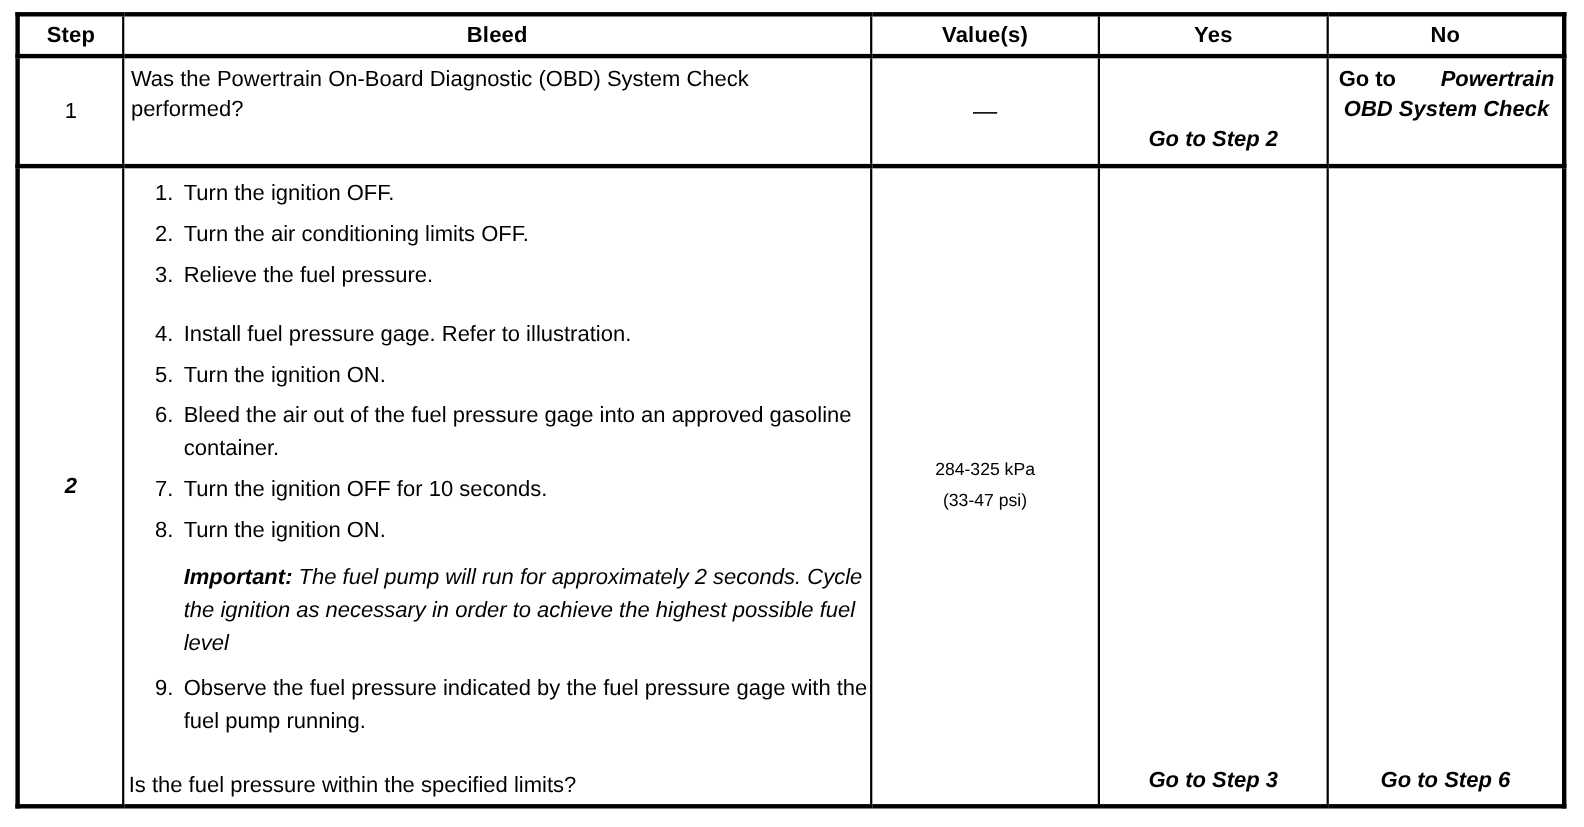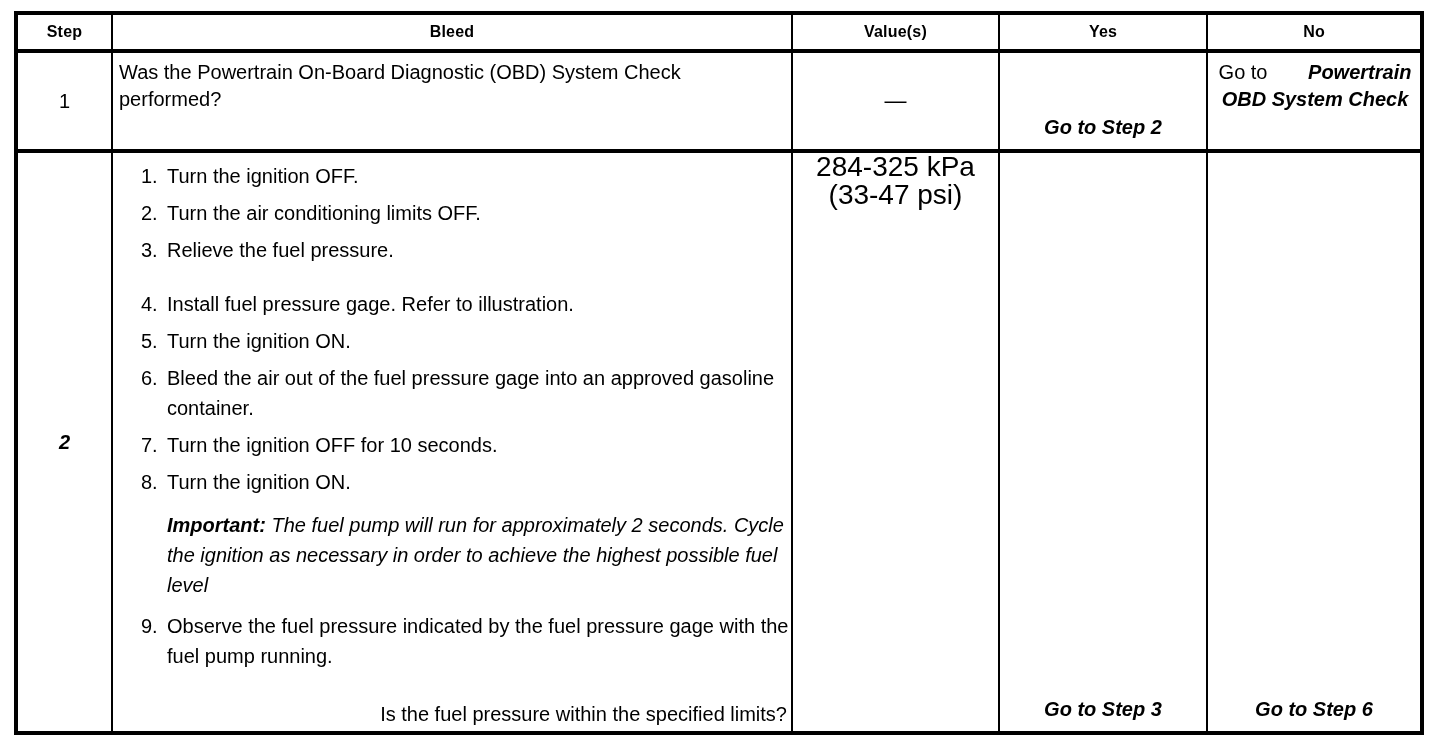--- a/index.html
+++ b/index.html
@@ -49,21 +49,21 @@
   col.c-step   { width: 96px; }
   col.c-action { width: 680px; }
   col.c-value  { width: 207px; }
   col.c-yes    { width: 208px; }
   col.c-no     { width: 215px; }
 
   
   tr.head th {
     height: 34px;
     font-weight: bold;
-    font-size: 16px;
+    font-size: 20px;
     letter-spacing: 0.2px;
     border-top-width: 4px;
     border-bottom-width: 4px;
     vertical-align: middle;
     line-height: 34px;
   }
   tr.head th.first { border-left-width: 4px; }
   tr.head th.last  { border-right-width: 4px; }
 
   
@@ -103,23 +103,24 @@
     font-size: 20px;
     line-height: 26px;
   }
   .action-cell .q {
     font-size: 20px;
     line-height: 27px;
   }
 
   .value-mid {
     display: flex;
+    align-items: center;
     justify-content: center;
     height: 100%;
-    font-size: 28px;
+    font-size: 16px;
     line-height: 28px;
     text-align: center;
   }
   .dash {
     display: flex;
     align-items: center;
     justify-content: center;
     height: 100%;
     font-size: 22px;
   }
@@ -136,21 +137,21 @@
     font-weight: bold;
     text-align: left;
   }
   .yn-top {
     display: block;
     padding: 6px 6px 0 8px;
     font-size: 20px;
     line-height: 27px;
     text-align: center;
   }
-  .yn-top .roman { font-style: normal; font-weight: normal; }
+  .yn-top .roman { font-style: normal; font-weight: bold; }
   .yn-top .ital { font-style: italic; font-weight: bold; margin-left: 35px; }
 
   
   ol.steps {
     list-style: none;
     margin: 0;
     padding: 0;
   }
   ol.steps li {
     position: relative;
@@ -178,21 +179,20 @@
   }
   .important b { font-weight: bold; }
 
   .final-q {
     position: absolute;
     left: 4px;
     right: 4px;
     bottom: 3px;
     font-size: 20px;
     line-height: 28px;
-    text-align: right;
   }
 
   .step2-wrap {
     position: relative;
     height: 100%;
     padding-top: 8px;
     box-sizing: border-box;
   }
 </style>
 </head>

